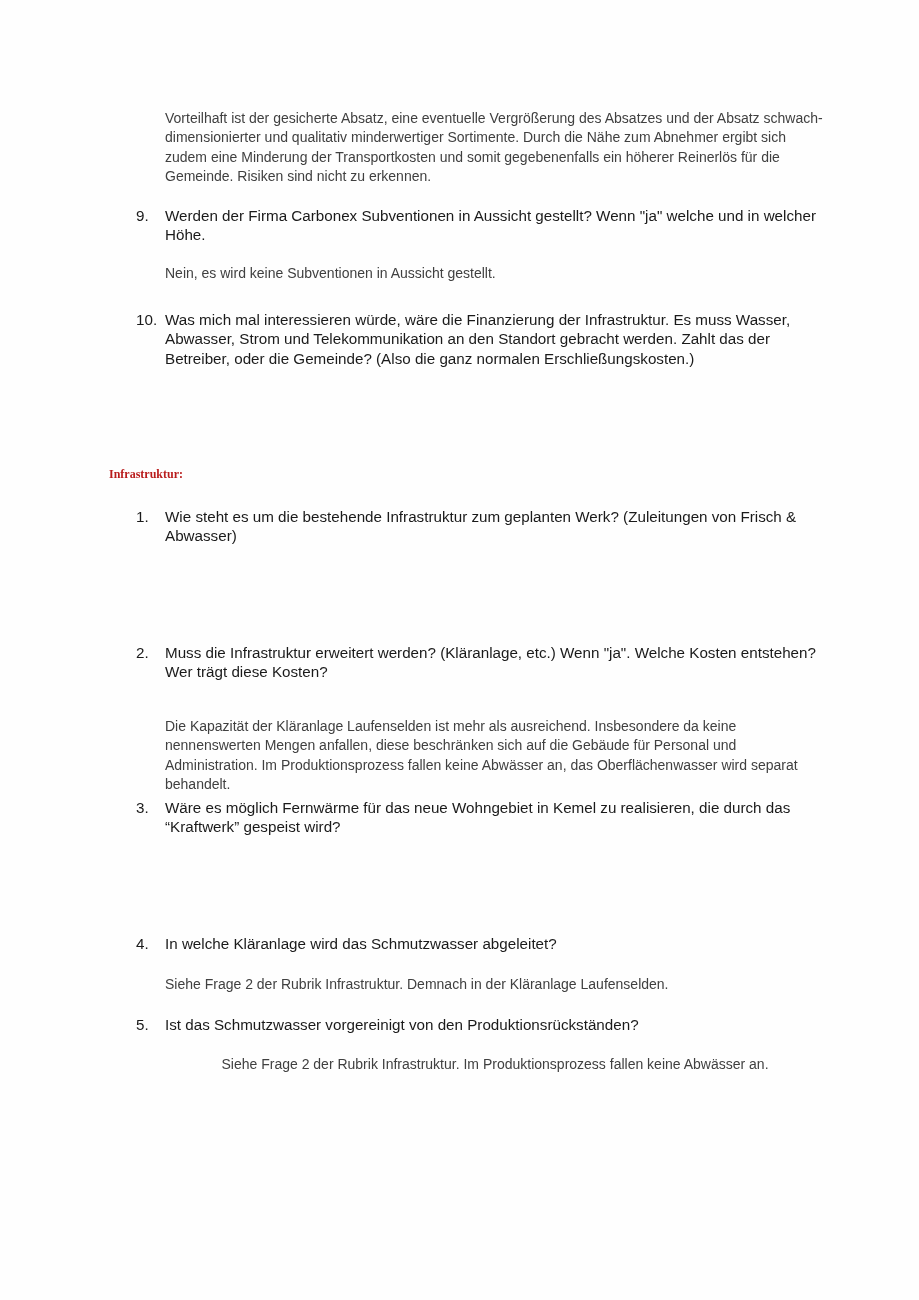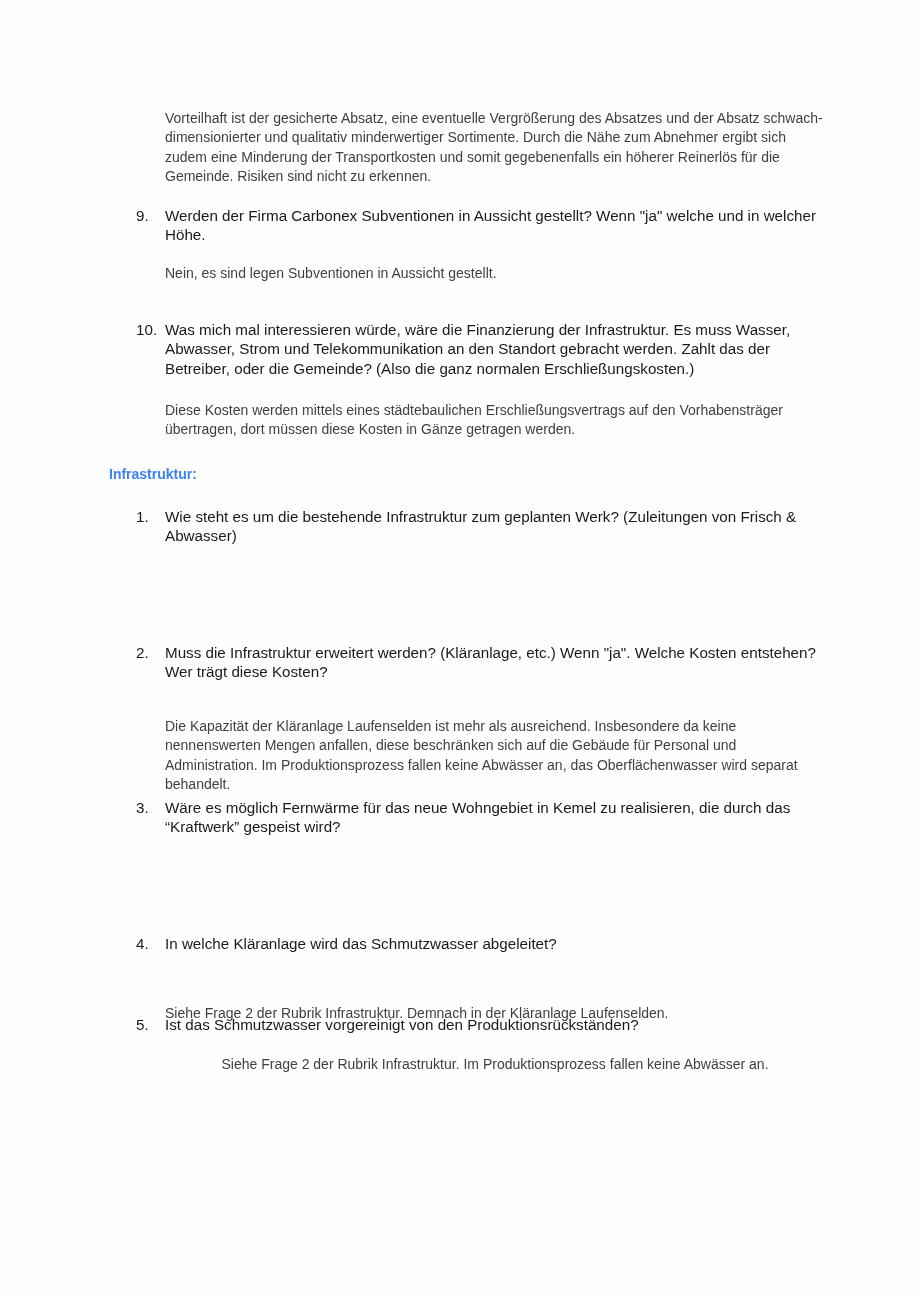--- a/index.html
+++ b/index.html
@@ -5,41 +5,40 @@
   html, body { margin: 0; padding: 0; background: #ffffff; }
   body { width: 919px; height: 1300px; position: relative; overflow: hidden;
          font-family: "Liberation Sans", sans-serif; }
   .page { position: absolute; left: 0; top: 0; width: 919px; height: 1300px; background: #fefefe; }
   .ans { position: absolute; left: 165px; width: 660px; color: #404040;
          font-size: 14px; line-height: 19.3px; }
   .q { position: absolute; left: 136px; width: 690px; color: #1a1a1a;
        font-size: 15.2px; line-height: 19.3px; display: flex; }
   .q .num { width: 29px; flex: none; }
   .q .txt { flex: 1; }
-  .heading { position: absolute; left: 109px; top: 462px; color: #3b82f6;
-             font-size: 14px; font-weight: bold; line-height: 24px; }
+  .heading { position: absolute; left: 109px; top: 462px; color: #b91c1c;
+             font-size: 12px; font-weight: bold; line-height: 24px; font-family: Liberation Serif, serif; }
 </style>
 </head>
 <body>
 
 <div class="page">
 
   <div class="ans" style="top:109px;">Vorteilhaft ist der gesicherte Absatz, eine eventuelle Vergrößerung des Absatzes und der Absatz schwach-dimensionierter und qualitativ minderwertiger Sortimente. Durch die Nähe zum Abnehmer ergibt sich zudem eine Minderung der Transportkosten und somit gegebenenfalls ein höherer Reinerlös für die Gemeinde. Risiken sind nicht zu erkennen.</div>
 
   <div class="q" style="top:206px;">
     <span class="num">9.</span>
     <span class="txt">Werden der Firma Carbonex Subventionen in Aussicht gestellt? Wenn "ja" welche und in welcher Höhe.</span>
   </div>
-  <div class="ans" style="top:264px;">Nein, es sind legen Subventionen in Aussicht gestellt.</div>
+  <div class="ans" style="top:264px;">Nein, es wird keine Subventionen in Aussicht gestellt.</div>
 
-  <div class="q" style="top:320px;justify-content:flex-end;">
+  <div class="q" style="top:310px;justify-content:flex-end;">
     <span class="num">10.</span>
     <span class="txt">Was mich mal interessieren würde, wäre die Finanzierung der Infrastruktur. Es muss Wasser, Abwasser, Strom und Telekommunikation an den Standort gebracht werden. Zahlt das der Betreiber, oder die Gemeinde? (Also die ganz normalen Erschließungskosten.)</span>
   </div>
-  <div class="ans" style="top:401px;">Diese Kosten werden mittels eines städtebaulichen Erschließungsvertrags auf den Vorhabensträger übertragen, dort müssen diese Kosten in Gänze getragen werden.</div>
 
   <div class="heading">Infrastruktur:</div>
 
   <div class="q" style="top:507px;">
     <span class="num">1.</span>
     <span class="txt">Wie steht es um die bestehende Infrastruktur zum geplanten Werk? (Zuleitungen von Frisch &amp; Abwasser)</span>
   </div>
 
   <div class="q" style="top:643px;">
     <span class="num">2.</span>
@@ -49,21 +48,21 @@
 
   <div class="q" style="top:798px;">
     <span class="num">3.</span>
     <span class="txt">Wäre es möglich Fernwärme für das neue Wohngebiet in Kemel zu realisieren, die durch das “Kraftwerk” gespeist wird?</span>
   </div>
 
   <div class="q" style="top:934px;">
     <span class="num">4.</span>
     <span class="txt">In welche Kläranlage wird das Schmutzwasser abgeleitet?</span>
   </div>
-  <div class="ans" style="top:975px;margin-top:29px;">Siehe Frage 2 der Rubrik Infrastruktur. Demnach in der Kläranlage Laufenselden.</div>
+  <div class="ans" style="top:975px;">Siehe Frage 2 der Rubrik Infrastruktur. Demnach in der Kläranlage Laufenselden.</div>
 
   <div class="q" style="top:1015px;">
     <span class="num">5.</span>
     <span class="txt">Ist das Schmutzwasser vorgereinigt von den Produktionsrückständen?</span>
   </div>
   <div class="ans" style="top:1055px;text-align:center;">Siehe Frage 2 der Rubrik Infrastruktur. Im Produktionsprozess fallen keine Abwässer an.</div>
 
 </div>
 
 </body></html>

